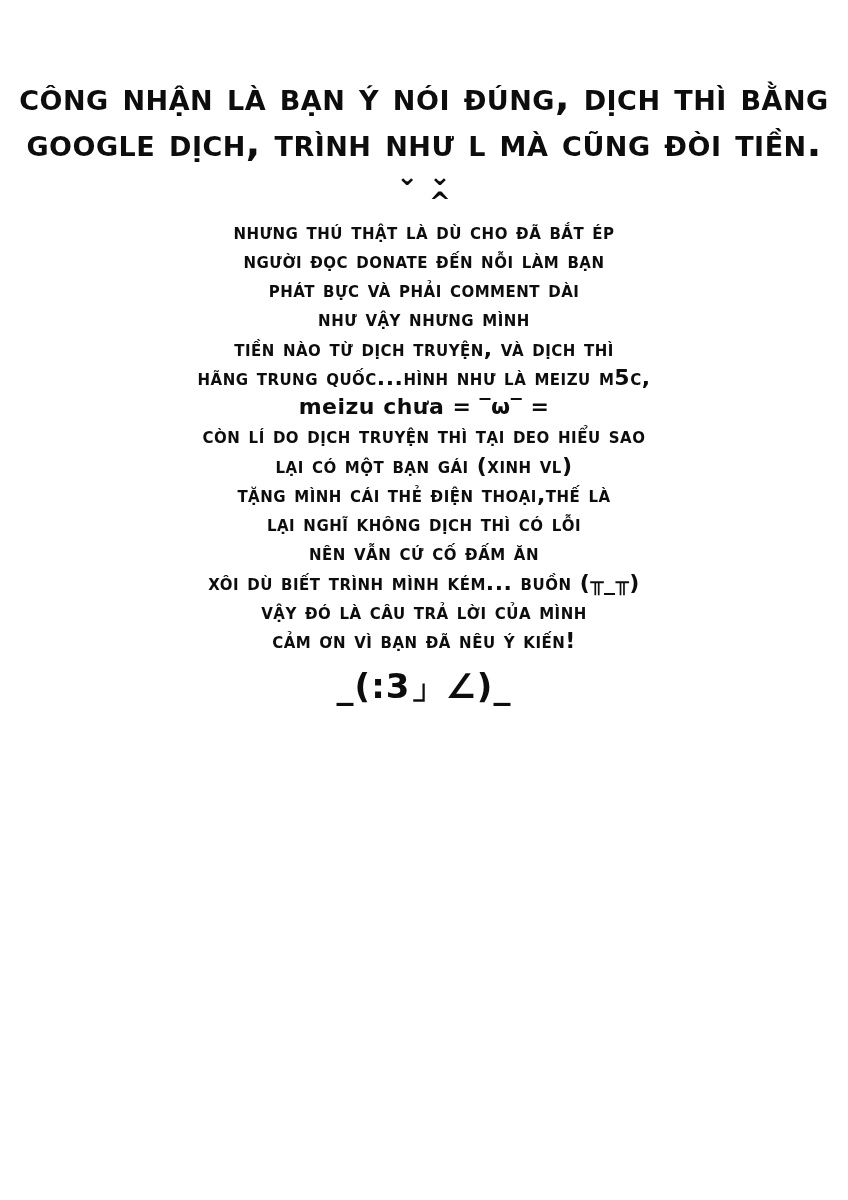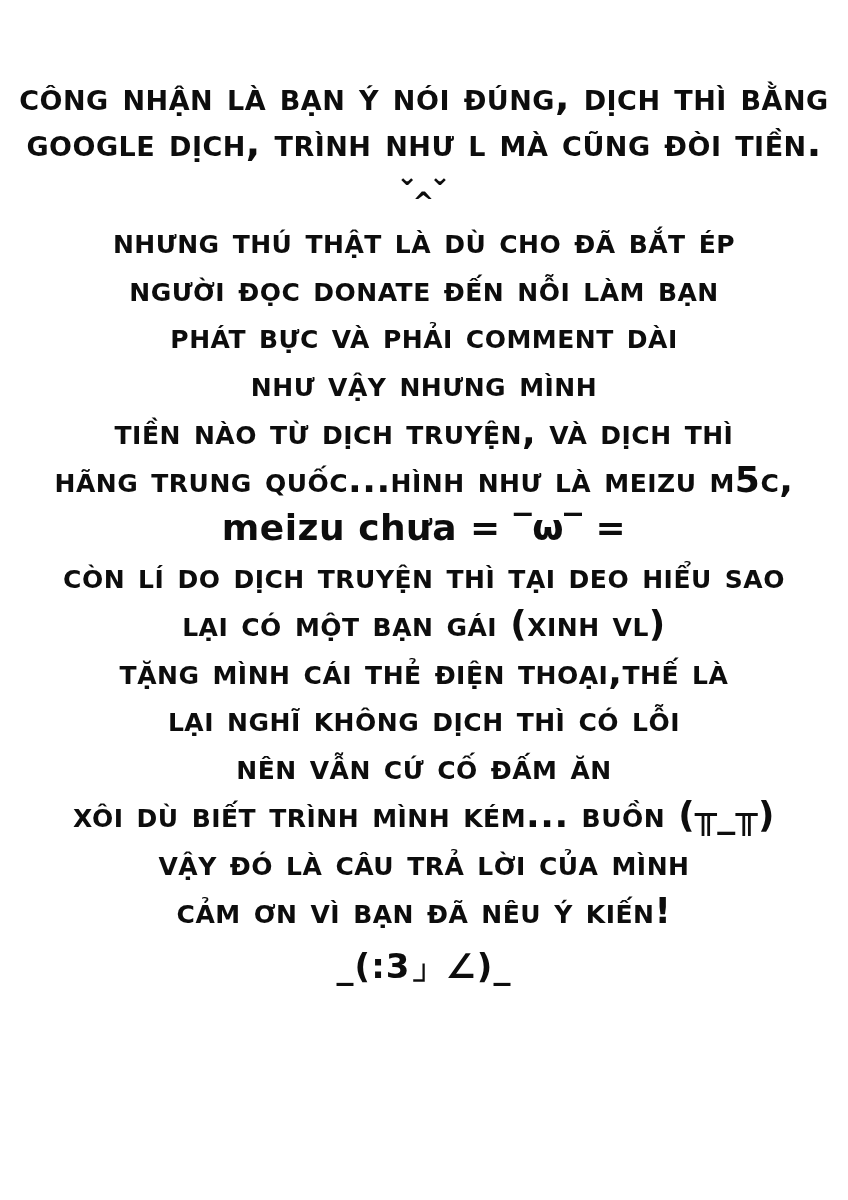--- a/index.html
+++ b/index.html
@@ -24,36 +24,36 @@
     align-items: center;
     background: #ffffff;
   }
   .block {
     width: 100%;
     display: flex;
     flex-direction: column;
     align-items: center;
   }
   .line {
-    text-align: center;
+    text-align: right;
     font-weight: 700;
     font-variant: small-caps;
     text-transform: lowercase;
     letter-spacing: 0.5px;
     white-space: pre;
     line-height: 1.0;
   }
   
   .para-top .line {
     font-size: 38px;
     line-height: 1.22;
   }
   
   .para-body .line {
-    font-size: 36px;
+    font-size: 22px;
     line-height: 1.33;
   }
   .emoticon {
     font-family: "DejaVu Sans", sans-serif;
     font-weight: 700;
     font-variant: normal;
     text-transform: none;
     letter-spacing: 1px;
   }
   .emoticon-small {

